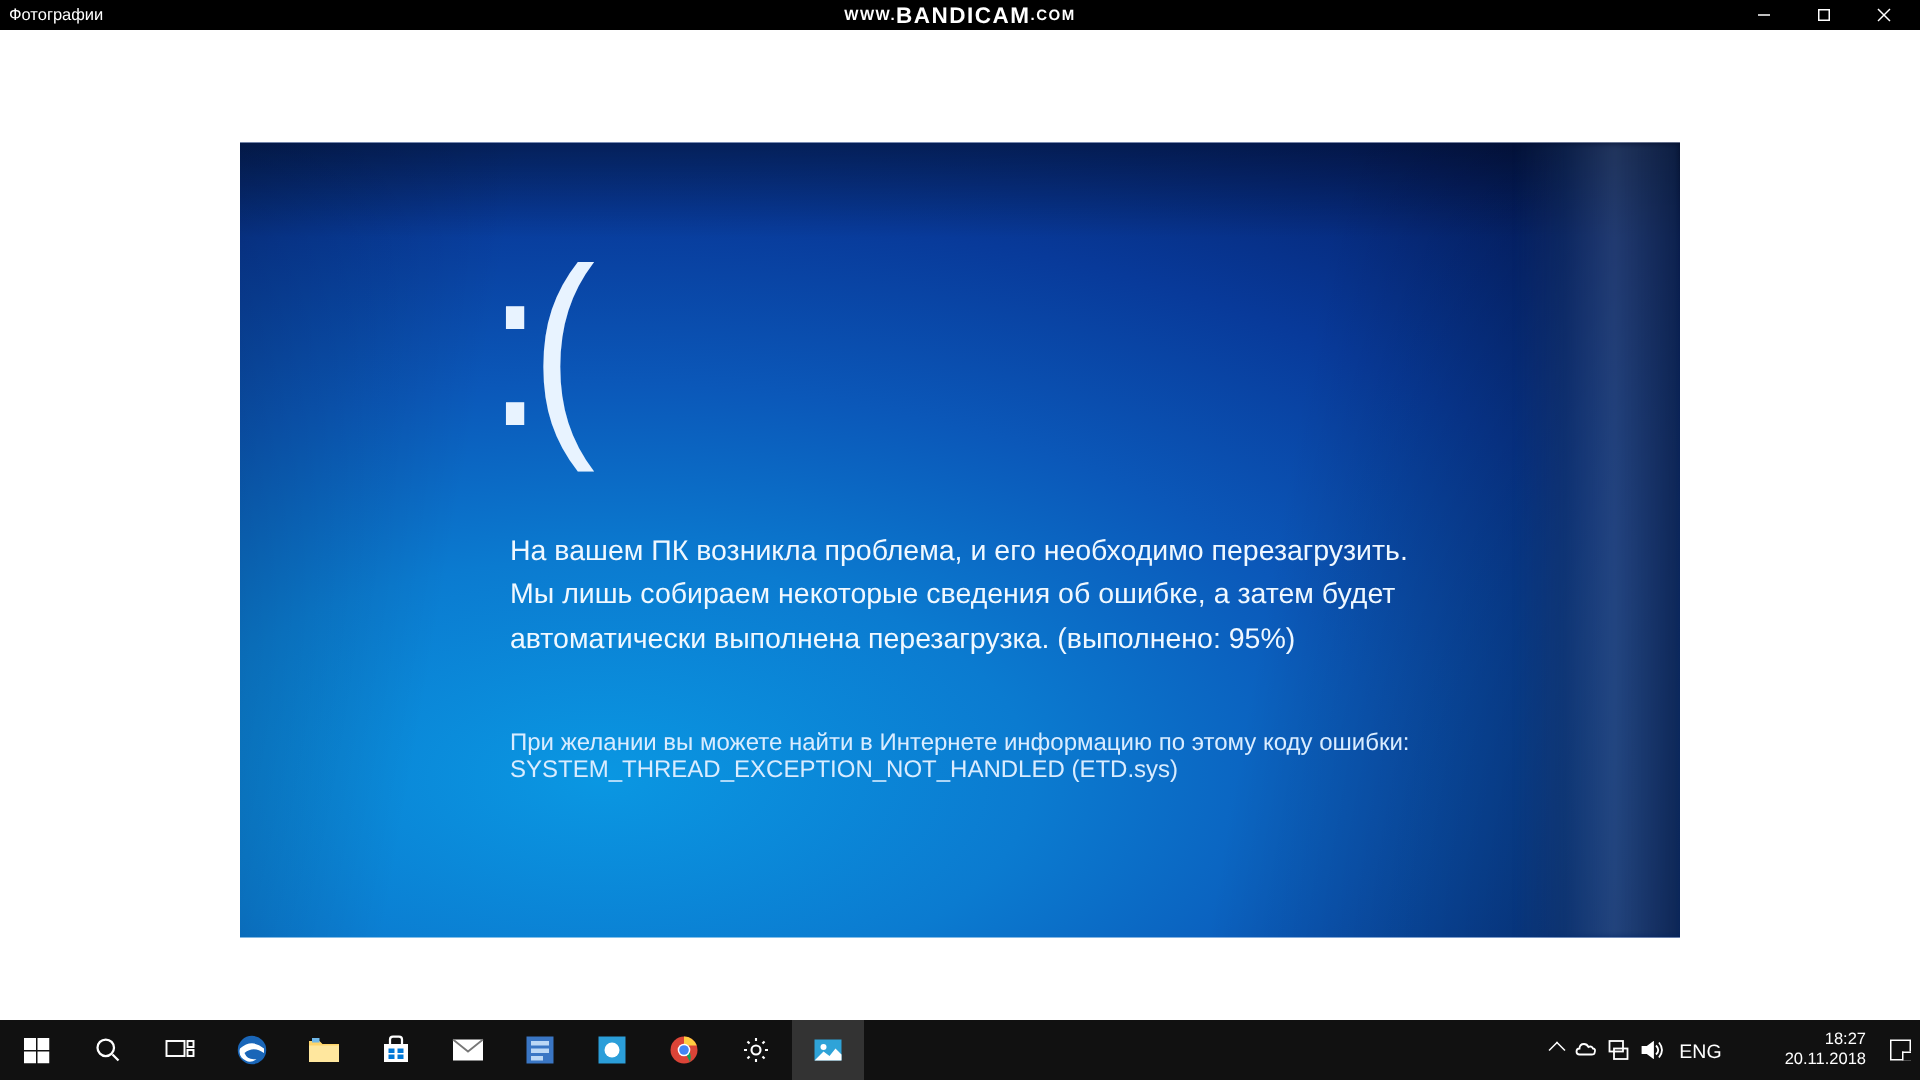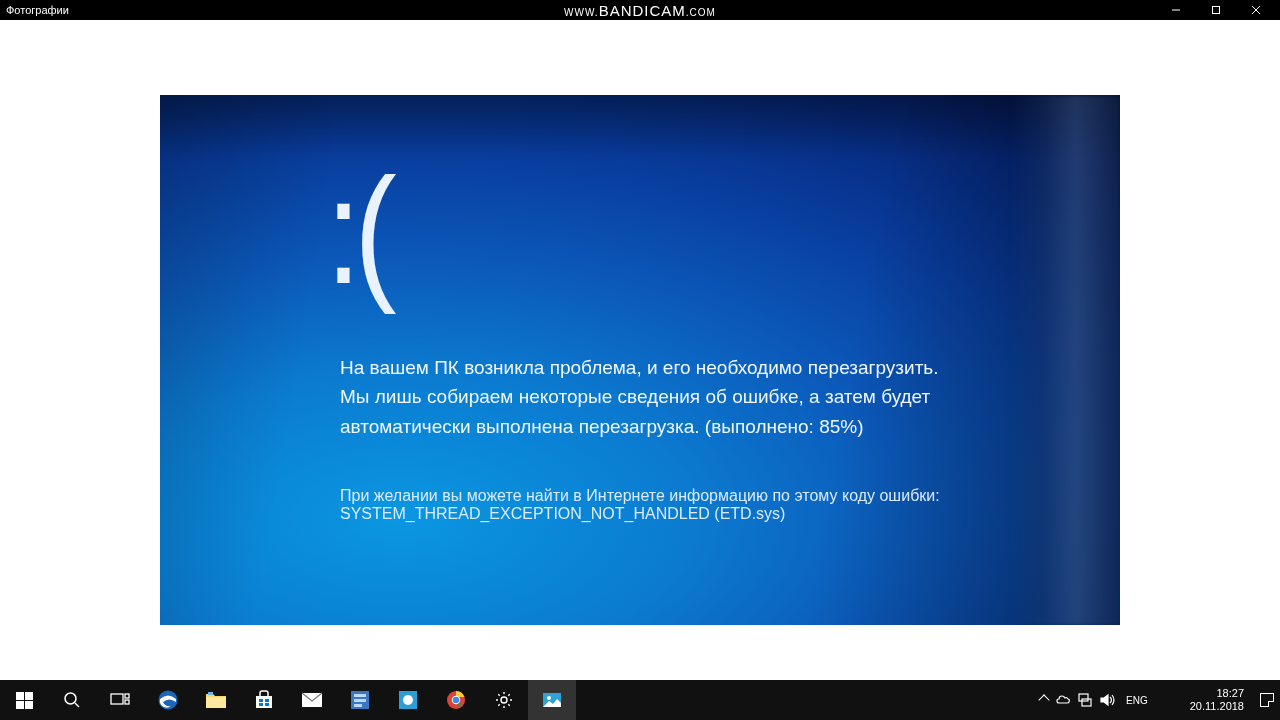--- a/index.html
+++ b/index.html
@@ -23,21 +23,21 @@
     align-items: center;
     justify-content: space-between;
     padding: 0 4px 0 6px;
   }
   .titlebar-left { display: flex; align-items: center; }
   .titlebar-center {
     position: absolute;
     left: 50%;
     transform: translateX(-50%);
     font-family: Arial, sans-serif;
-    font-weight: normal;
+    font-weight: bold;
     letter-spacing: 1px;
     font-size: 15px;
     color: #fff;
   }
   .titlebar-center .sm { font-size: 10px; vertical-align: middle; }
   .winctrl { display: flex; gap: 0; }
   .winbtn {
     width: 40px; height: 20px;
     display: flex; align-items: center; justify-content: center;
     color: #fff; font-size: 12px; font-family: "Segoe UI Symbol", sans-serif;
@@ -131,21 +131,21 @@
   .tbtn svg { display:block; }
   .task-right {
     display: flex;
     align-items: center;
     font-size: 11px;
     gap: 10px;
     padding-right: 6px;
   }
   .tray-icons { display:flex; gap:8px; align-items:center;}
   .clock { text-align: right; line-height: 1.2; font-size: 11px; margin-left: 32px; }
-  .lang { font-size: 10px; }
+  .lang { font-size: 13px; }
   .chev { width:8px; height:8px; border-left:1px solid #fff; border-top:1px solid #fff; transform: rotate(45deg); }
   .notif { width:14px; height:14px; border:1px solid #fff; position:relative; margin-left:6px;}
   .notif::after{content:"";position:absolute;right:-1px;bottom:-1px;width:5px;height:5px;background:#111;border-left:1px solid #fff;border-top:1px solid #fff;}
 </style>
 </head>
 <body>
 
 <div class="titlebar">
   <div class="titlebar-left">
     <span>Фотографии</span>
@@ -169,21 +169,21 @@
           <line x1="1" y1="1" x2="9" y2="9" stroke-width="1"></line>
           <line x1="9" y1="1" x2="1" y2="9" stroke-width="1"></line>
         </svg>
     </div>
   </div>
 </div>
 
 <div class="viewport">
   <div class="photo">
     <div class="sadface">:(</div>
-    <div class="message">На вашем ПК возникла проблема, и его необходимо перезагрузить. Мы лишь собираем некоторые сведения об ошибке, а затем будет автоматически выполнена перезагрузка. (выполнено: 85%)</div>
+    <div class="message">На вашем ПК возникла проблема, и его необходимо перезагрузить. Мы лишь собираем некоторые сведения об ошибке, а затем будет автоматически выполнена перезагрузка. (выполнено: 95%)</div>
     <div class="smallmsg">При желании вы можете найти в Интернете информацию по этому коду ошибки: SYSTEM_THREAD_EXCEPTION_NOT_HANDLED (ETD.sys)</div>
   </div>
 </div>
 
 <div class="taskbar">
   <div class="task-left">
     <div class="tbtn">
       <svg width="17" height="17" viewBox="0 0 17 17">
           <rect x="0" y="0" width="8" height="8" fill="#fff"></rect>
           <rect x="9" y="0" width="8" height="8" fill="#fff"></rect>

